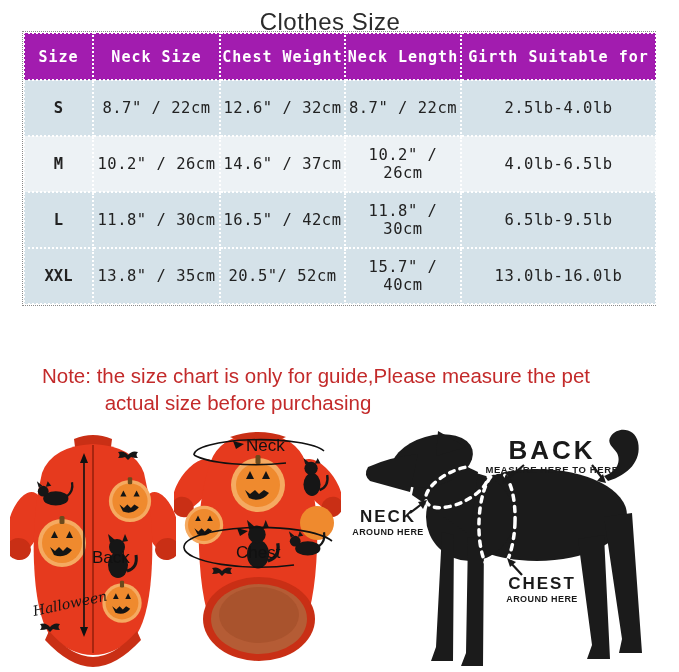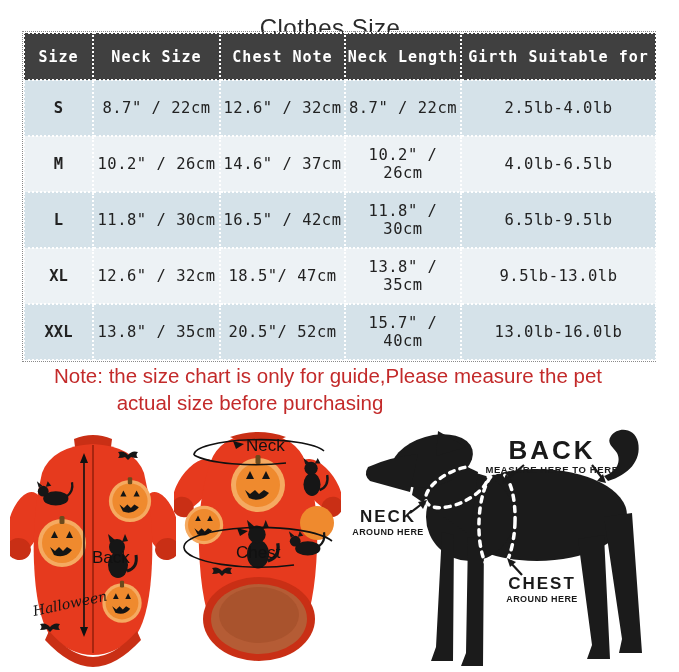--- a/index.html
+++ b/index.html
@@ -1,33 +1,33 @@
 <!DOCTYPE html>
 <html><head>
 <meta charset="utf-8">
 <style>
   html,body{margin:0;padding:0;}
   body{width:679px;height:672px;position:relative;background:#ffffff;overflow:hidden;
        font-family:"Liberation Sans",sans-serif;}
-  .title{position:absolute;top:14px;left:0;width:660px;text-align:center;
+  .title{position:absolute;top:8px;left:0;width:660px;text-align:center;
          font-size:24px;color:#2b2b2b;letter-spacing:0.5px;}
   
   .table-wrap{position:absolute;top:31px;left:22px;width:632px;border:1px dotted #8a8a8a;}
   table{border-collapse:collapse;width:632px;table-layout:fixed;
         font-family:"DejaVu Sans Mono",monospace;}
   th,td{border:2px dotted #ffffff;text-align:center;vertical-align:middle;padding:0;}
-  thead th{background:#404040;color:#ffffff;height:45px;font-size:15px;
+  thead th{background:#a21caf;color:#ffffff;height:45px;font-size:15px;
            font-weight:bold;letter-spacing:1px;}
   tbody td{height:54px;font-size:15.5px;color:#222;letter-spacing:0.5px;}
   tr.row-blue td{background:#D5E2E9;}
   tr.row-light td{background:#EDF2F5;}
   td.size-col{font-weight:bold;letter-spacing:0;}
   
   .note{position:absolute;top:362px;left:0;width:632px;text-align:center;
-        color:#C32A2A;font-size:20.5px;line-height:27px;margin-left:12px;}
+        color:#C32A2A;font-size:20.5px;line-height:27px;}
   .note .l2{transform:translateX(-78px);}
   
   .bottom{position:absolute;top:417px;left:0;width:679px;height:255px;}
   .sweater-back{position:absolute;left:10px;top:14px;}
   .sweater-front{position:absolute;left:174px;top:6px;}
   .dog{position:absolute;left:352px;top:0px;}
   svg text{font-family:"Liberation Sans",sans-serif;}
   .script-txt{font-family:"DejaVu Serif",serif;font-style:italic;}
 </style>
 </head>
@@ -41,21 +41,21 @@
         <col style="width:69px">
         <col style="width:127px">
         <col style="width:125px">
         <col style="width:116px">
         <col style="width:195px">
       </colgroup>
   <thead>
     <tr>
       <th>Size</th>
       <th>Neck Size</th>
-      <th>Chest Note</th>
+      <th>Chest Weight</th>
       <th>Neck Length</th>
       <th>Girth Suitable for</th>
     </tr>
   </thead>
   <tbody>
     <tr class="row-blue">
       <td class="size-col">S</td>
       <td>8.7" / 22cm</td>
       <td>12.6" / 32cm</td>
       <td>8.7" / 22cm</td>
@@ -67,27 +67,20 @@
       <td>14.6" / 37cm</td>
       <td>10.2" / 26cm</td>
       <td>4.0lb-6.5lb</td>
     </tr>
     <tr class="row-blue">
       <td class="size-col">L</td>
       <td>11.8" / 30cm</td>
       <td>16.5" / 42cm</td>
       <td>11.8" / 30cm</td>
       <td>6.5lb-9.5lb</td>
-    </tr>
-    <tr class="row-light">
-      <td class="size-col">XL</td>
-      <td>12.6" / 32cm</td>
-      <td>18.5"/ 47cm</td>
-      <td>13.8" / 35cm</td>
-      <td>9.5lb-13.0lb</td>
     </tr>
     <tr class="row-blue">
       <td class="size-col">XXL</td>
       <td>13.8" / 35cm</td>
       <td>20.5"/ 52cm</td>
       <td>15.7" / 40cm</td>
       <td>13.0lb-16.0lb</td>
     </tr>
   </tbody>
 </table>

